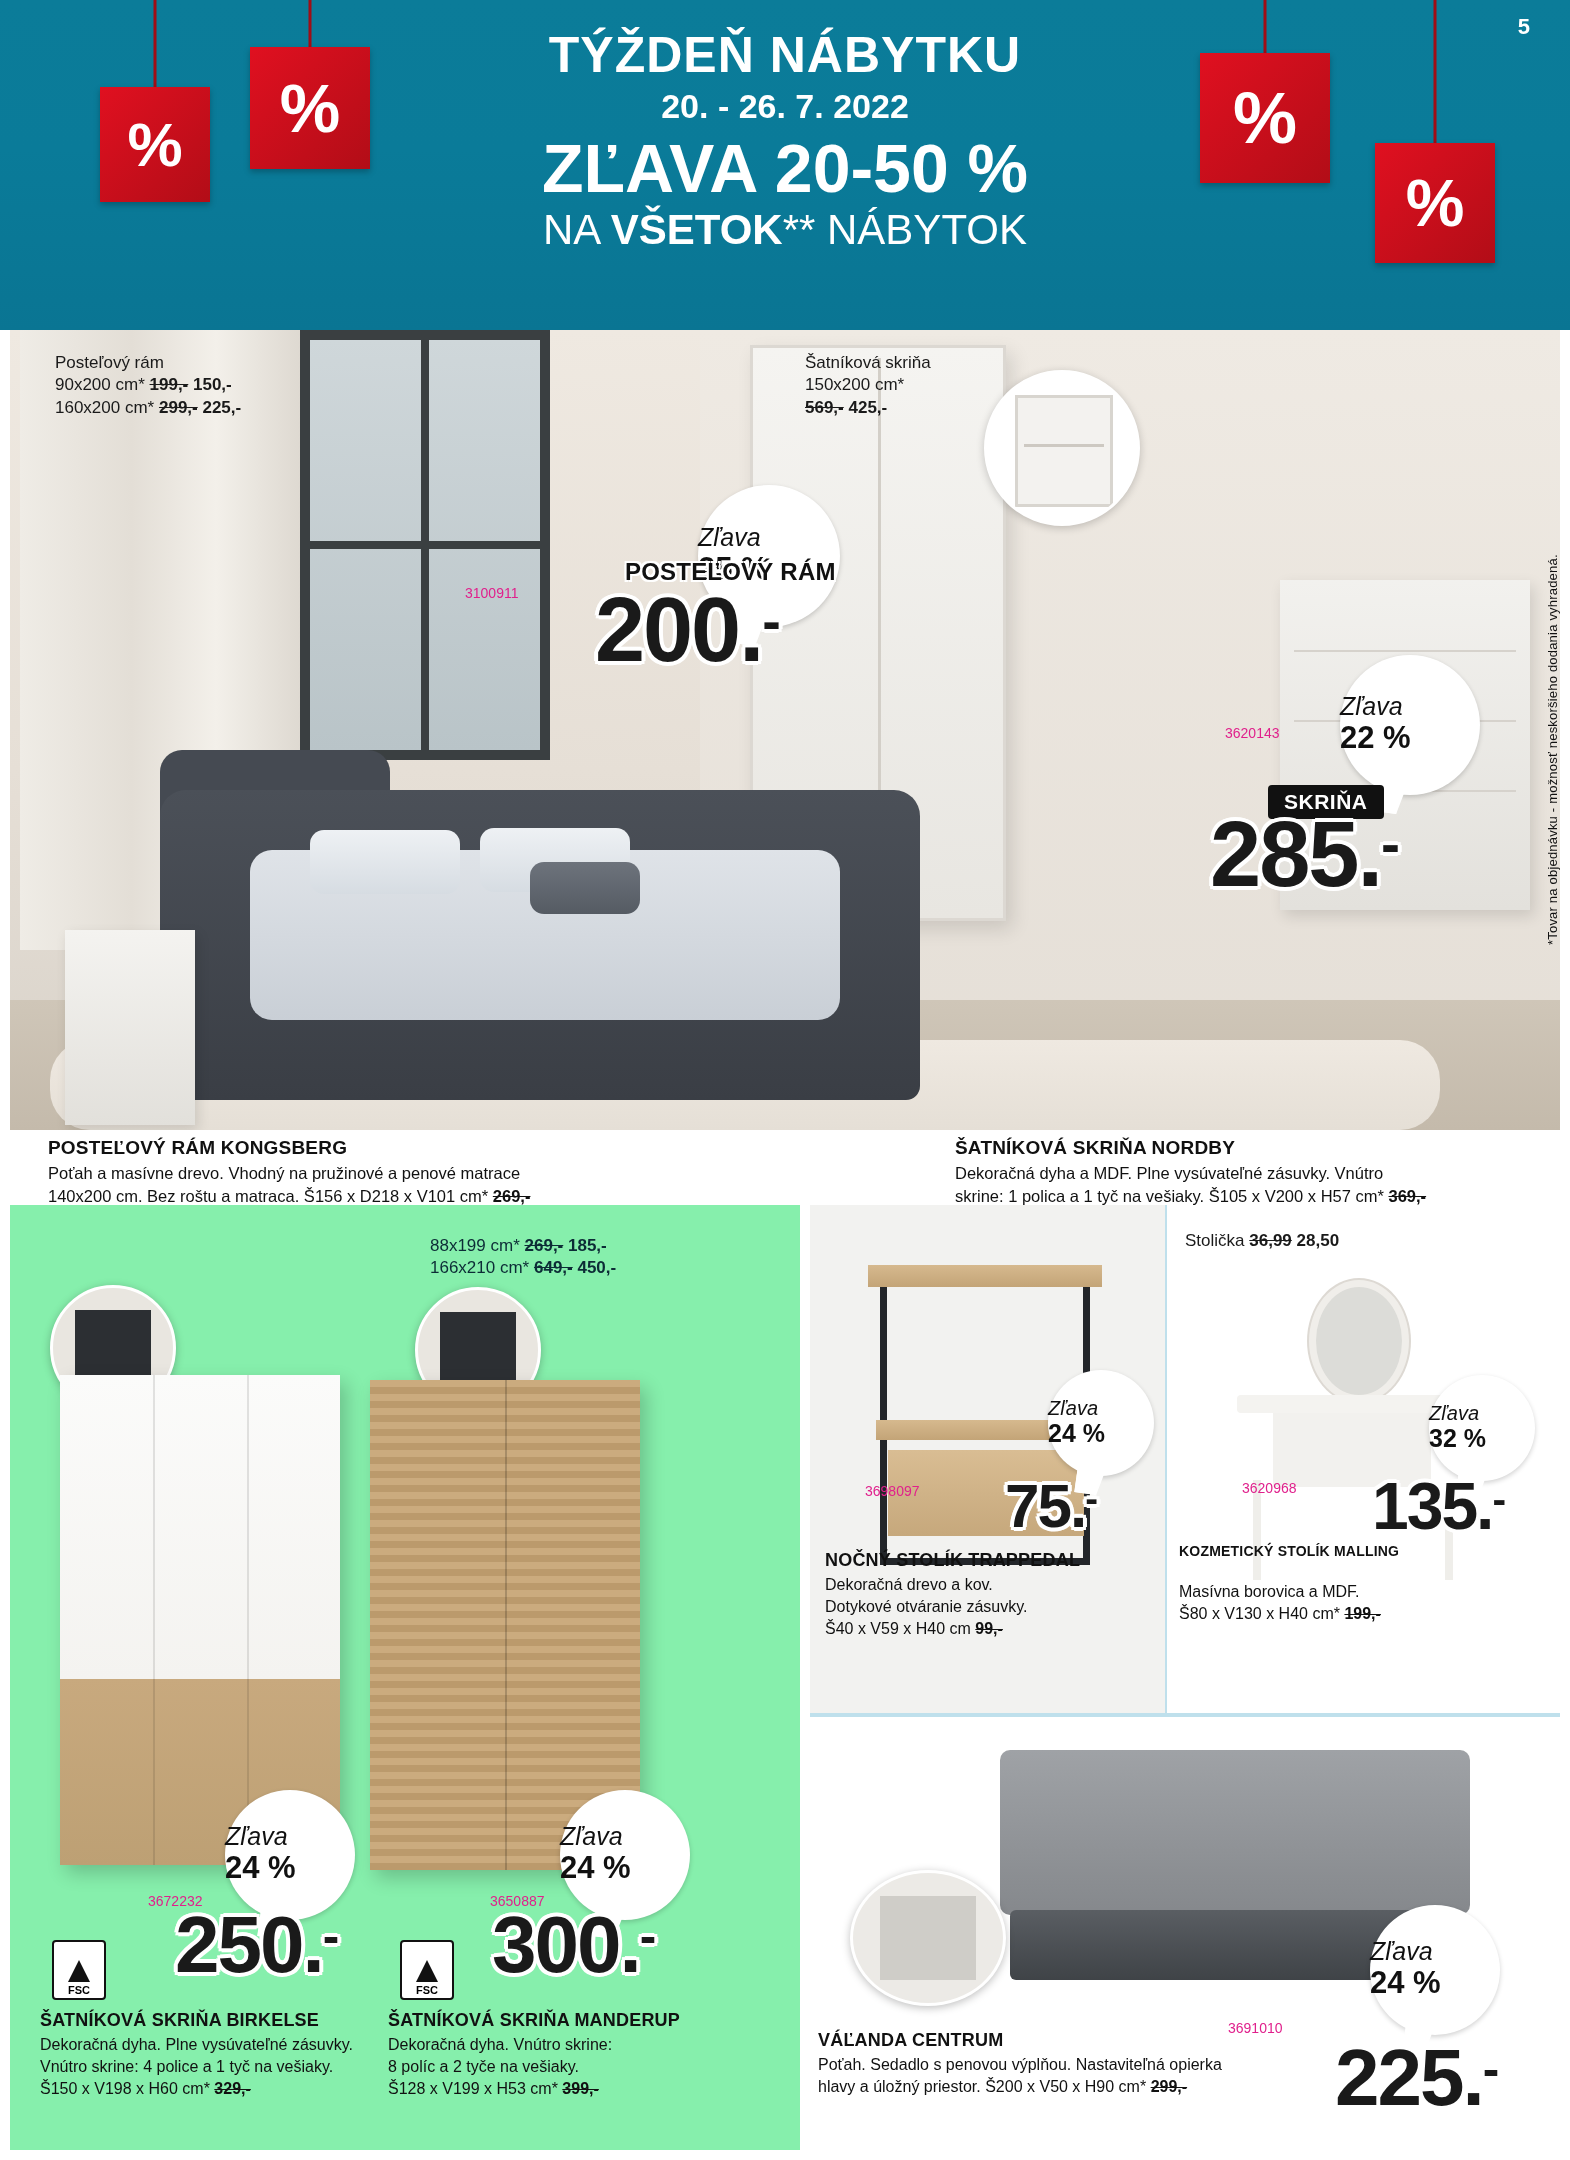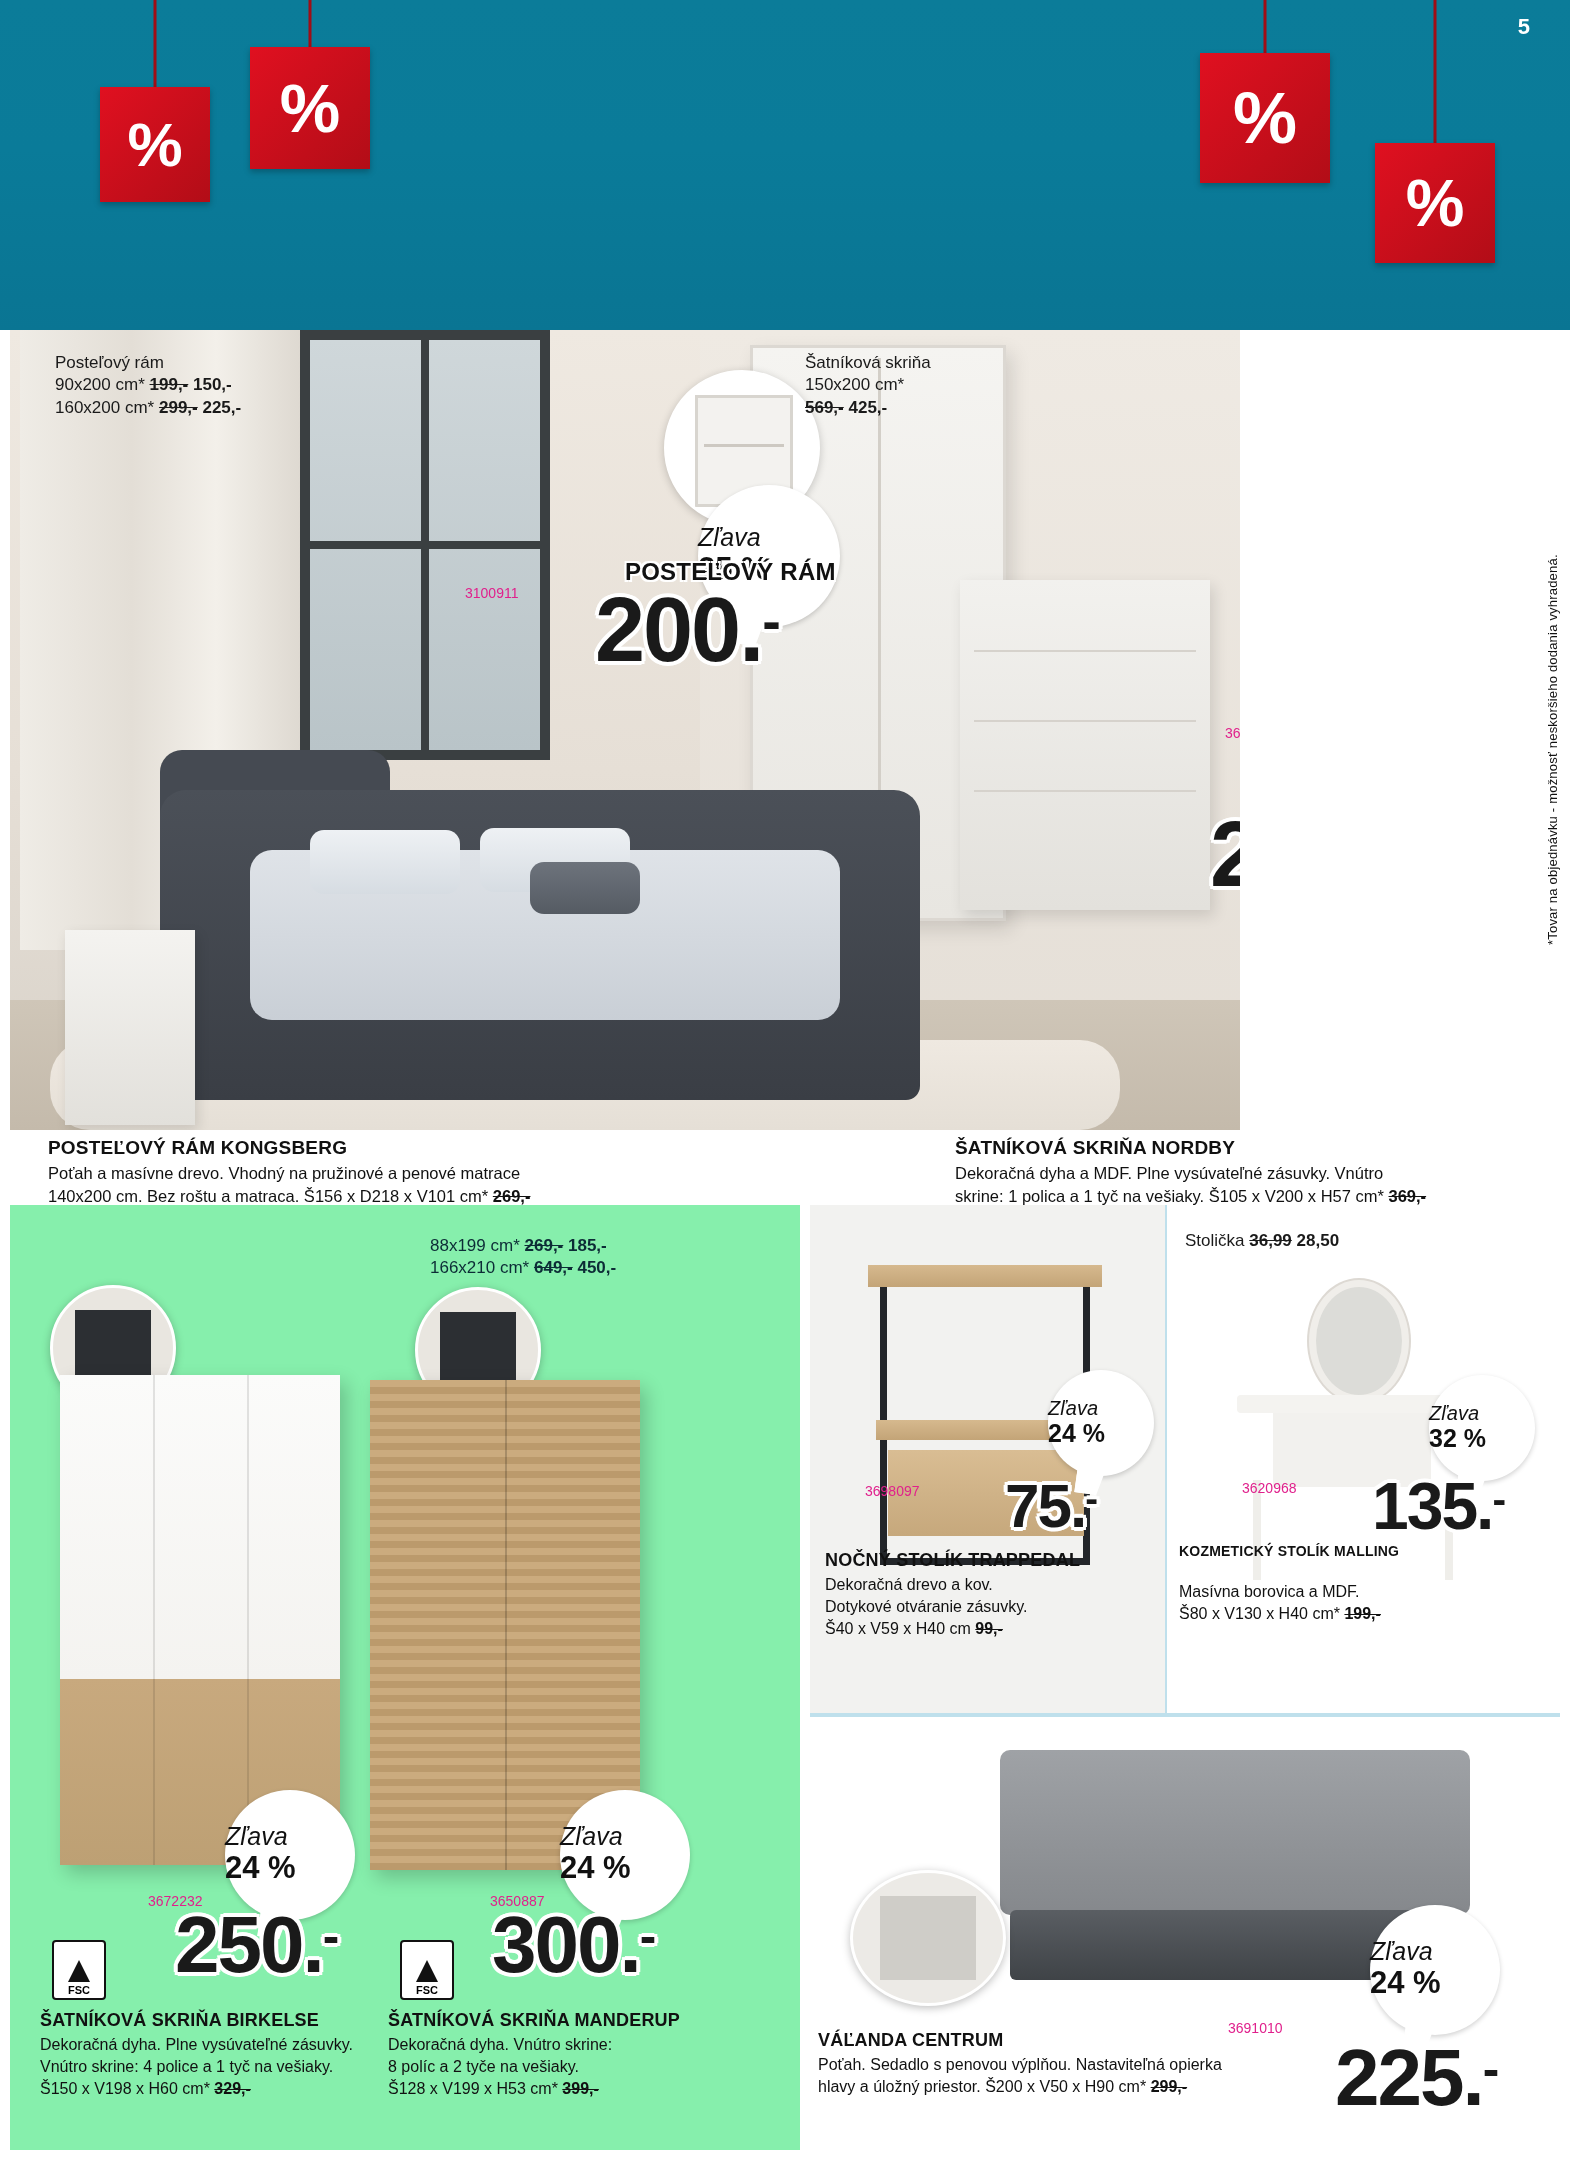--- a/index.html
+++ b/index.html
@@ -86,21 +86,21 @@
     font-weight: 700;
     box-shadow: 0 3px 6px rgba(0,0,0,.25);
   }
 
   
   .panel { position: absolute; overflow: hidden; }
 
   
   .hero {
     left: 10px; top: 330px;
-    width: 1230px; height: 800px;
+    width: 1550px; height: 800px;
     background: #d9d4cc;
   }
   
   .hero-bg {
     position: absolute; inset: 0;
     background:
       linear-gradient(180deg,#efe9e1 0%, #e6dfd6 55%, #d8d2c9 100%);
   }
   .hero-window {
     position: absolute;
@@ -434,20 +434,26 @@
 
   <div class="tag" style="left:1200px; top:-5px; width:130px; height:230px;">
     <div class="string" style="height:62px;"></div>
     <div class="card" style="top:58px; width:130px; height:130px; font-size:72px;">%</div>
   </div>
   <div class="tag" style="left:1375px; top:-5px; width:120px; height:250px;">
     <div class="string" style="height:150px;"></div>
     <div class="card" style="top:148px; width:120px; height:120px; font-size:66px;">%</div>
   </div>
 
+  <div class="banner-center">
+    <div class="banner-line1">TÝŽDEŇ NÁBYTKU</div>
+    <div class="banner-line2">20. - 26. 7. 2022</div>
+    <div class="banner-line3">ZĽAVA 20-50 %</div>
+    <div class="banner-line4"><span>NA </span><b>VŠETOK</b><span>** NÁBYTOK</span></div>
+  </div>
 </div>
 
 <div class="panel hero">
   <div class="hero-bg"></div>
   <div class="hero-wall-r"></div>
   <div class="hero-window"></div>
   <div class="hero-curtain-l"></div>
   <div class="floor"></div>
   <div class="wardrobe"></div>
   <div class="dresser">

